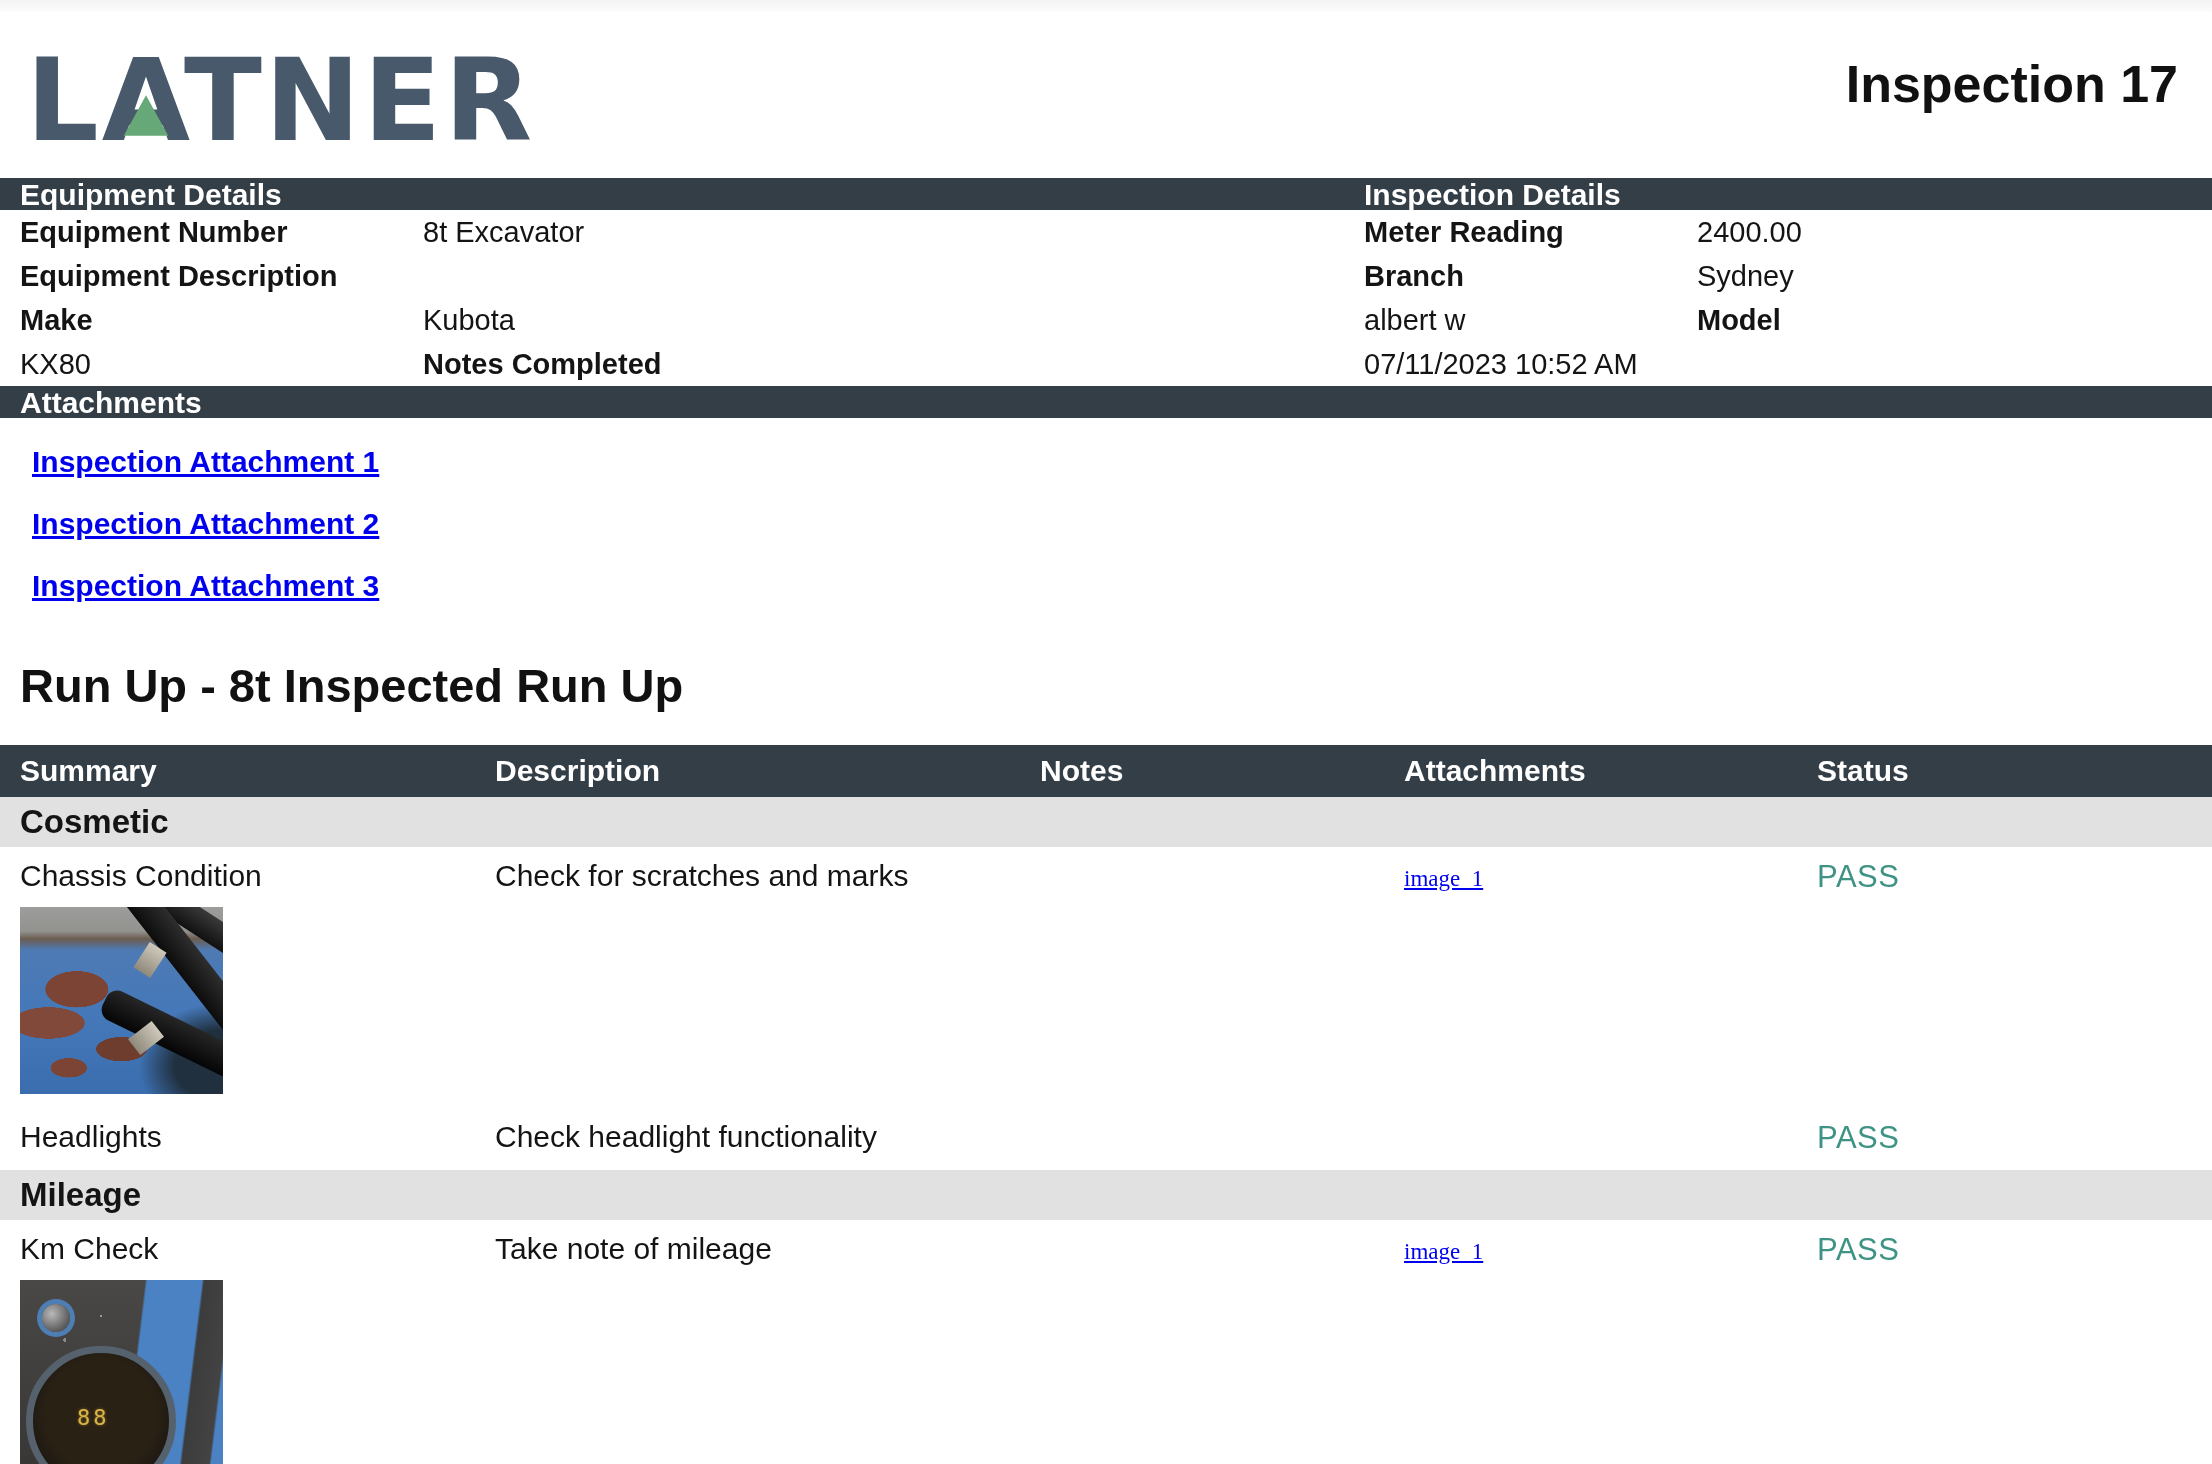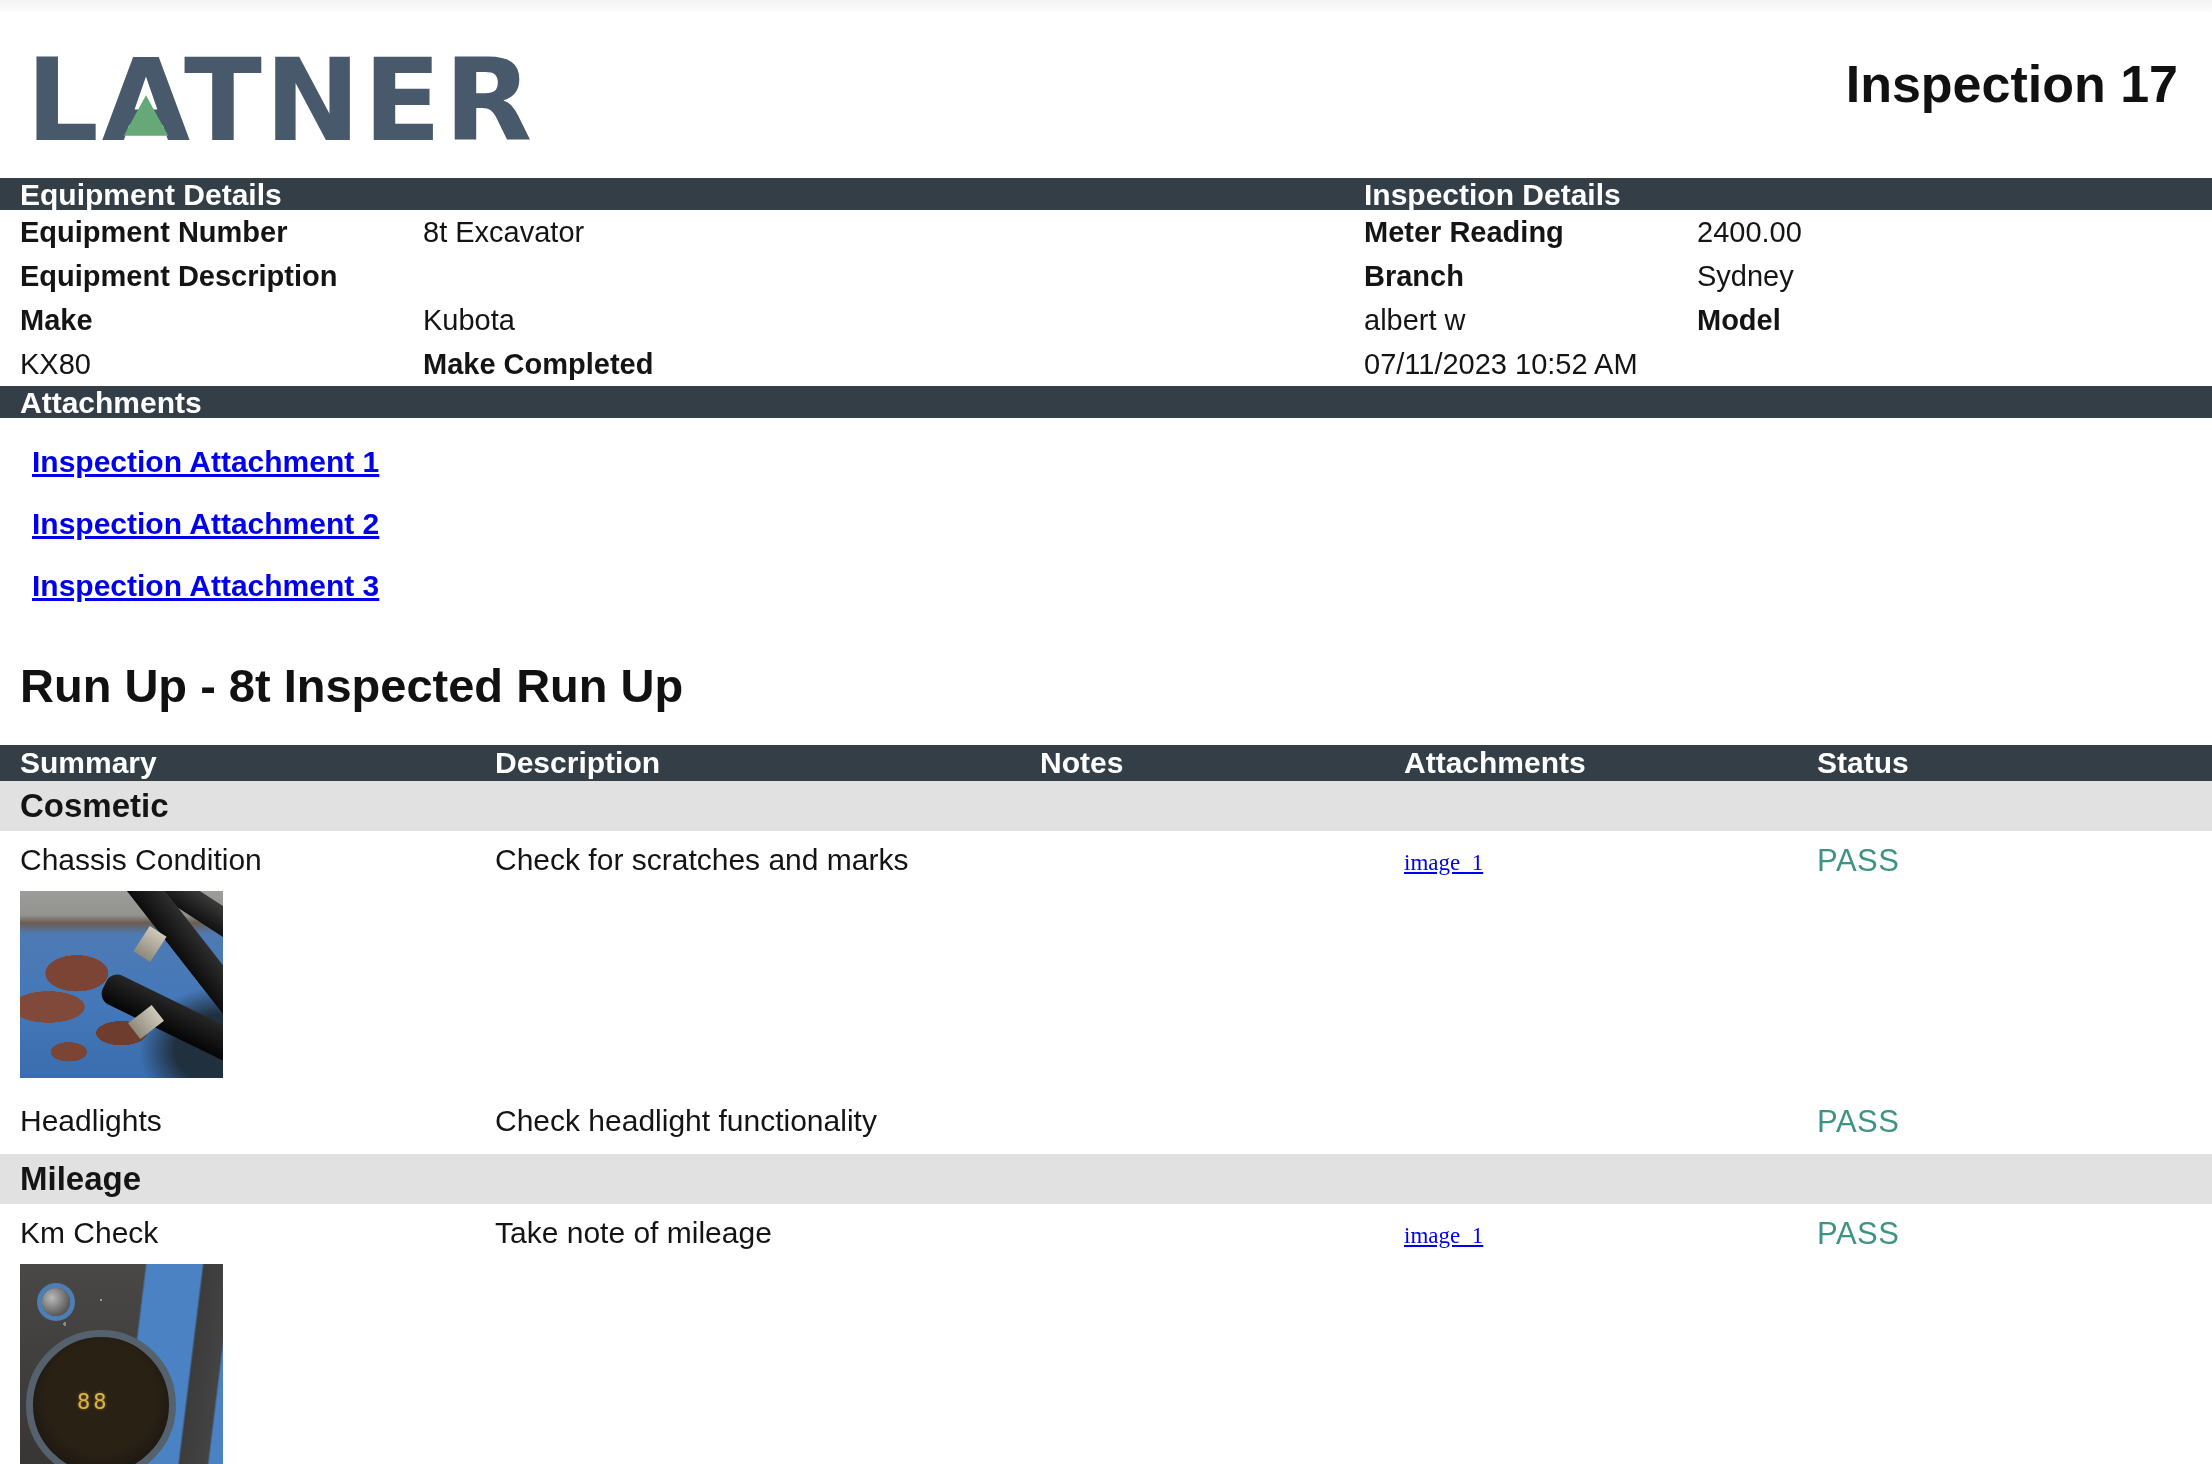--- a/index.html
+++ b/index.html
@@ -44,21 +44,21 @@
 
   
   .runup-title {
     margin:22px 0 32px 0; padding-left:20px;
     font-size:47px; font-weight:700; color:#111;
   }
 
   
   .chk-bar {
     background:#343E47; color:#fff; font-weight:700; font-size:30px;
-    height:36px; display:grid; align-items:center; padding-left:20px;
+    height:52px; display:grid; align-items:center; padding-left:20px;
     grid-template-columns:475px 545px 364px 413px 1fr;
   }
   .section-row {
     background:#e1e1e1; height:50px; display:flex; align-items:center;
     padding-left:20px; font-weight:700; font-size:33px;
   }
   .item-row {
     display:grid; grid-template-columns:475px 545px 364px 413px 1fr;
     padding:12px 0 14px 20px; font-size:30px; align-items:start;
   }
@@ -141,21 +141,21 @@
   <div class="d-value"></div>
   <div class="d-label">Branch</div>
   <div class="d-value">Sydney</div>
 
   <div class="d-label">Make</div>
   <div class="d-value">Kubota</div>
   <div class="d-value">albert w</div>
 
   <div class="d-label">Model</div>
   <div class="d-value">KX80</div>
-  <div class="d-label">Make Completed</div>
+  <div class="d-label">Notes Completed</div>
   <div class="d-value">07/11/2023 10:52 AM</div>
 </div>
 
 <div class="bar single">
   <div>Attachments</div>
 </div>
 
 <div class="attachment-links">
   <div class="link-row"><a href="#">Inspection Attachment 1</a></div>
   <div class="link-row"><a href="#">Inspection Attachment 2</a></div>

